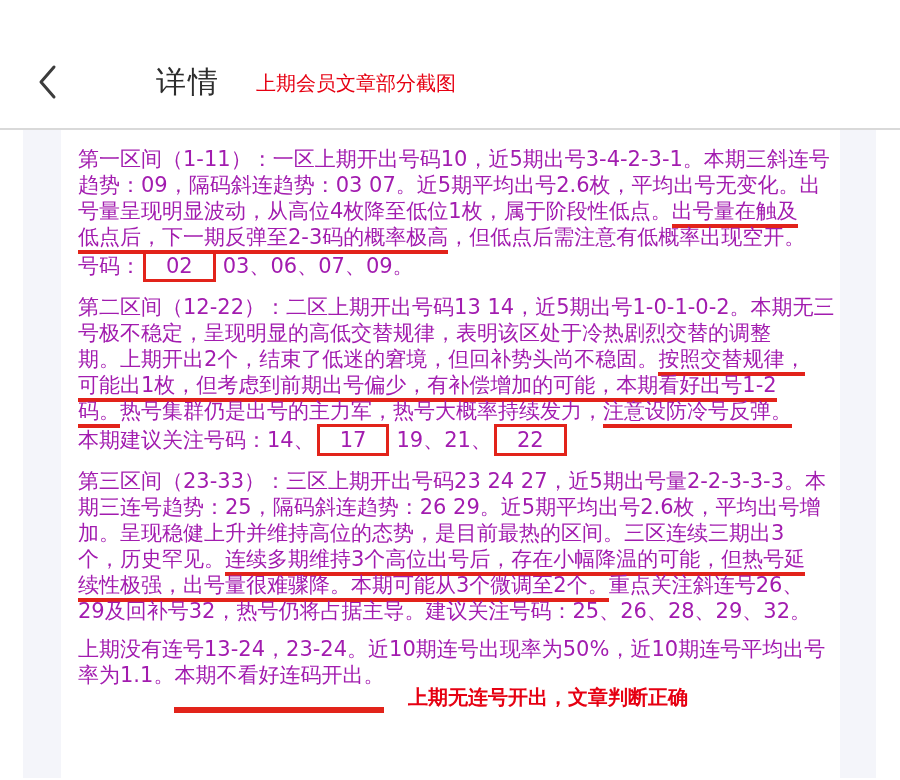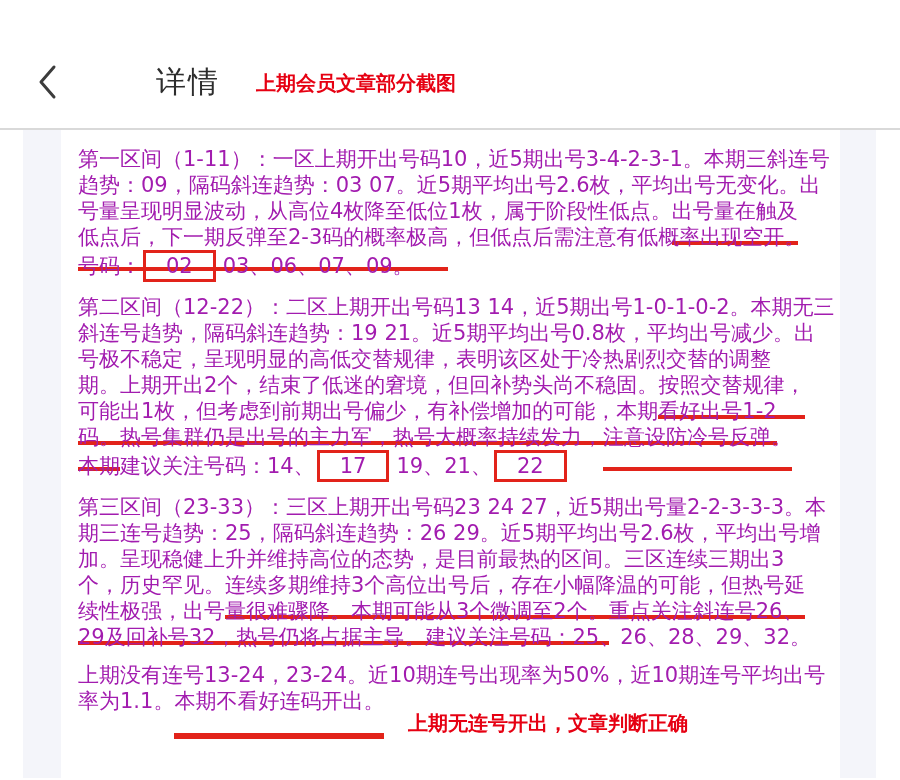--- a/index.html
+++ b/index.html
@@ -21,41 +21,41 @@
   .back-btn{
     position:absolute;left:32px;top:64px;width:30px;height:38px;
     background:none;border:none;padding:0;cursor:pointer;
   }
   .page-title{
     position:absolute;left:112px;top:62px;
     font-size:30px;color:#2d2d2d;letter-spacing:2px;margin-left:44px;
   }
   .header-note{
     position:absolute;left:256px;top:70px;
-    font-size:20px;font-weight:bold;color:var(--note-red);
+    font-size:20px;font-weight:normal;color:var(--note-red);
   }
   
   .content{
     position:relative;height:648px;
     padding:16px 24px 0 78px;background:#fff;
   }
   .strip{
     position:absolute;top:0;bottom:0;background:#f4f5fa;z-index:0;
   }
   .strip-left{left:23px;width:38px;}
   .strip-right{right:24px;width:36px;}
   .article{position:relative;z-index:1;}
   .para{margin:0 0 12px 0;}
   .line{
     font-size:21px;line-height:26px;white-space:nowrap;color:#a21caf;
   }
   .seg{display:inline;}
   .u{
     border-bottom:4px solid var(--red);
-    padding-bottom:18px;
+    padding-bottom:1px;
   }
   .thick{
     border-bottom:6px solid var(--red);
     padding-bottom:20px;
   }
   .box{
     display:inline-block;
     border:3px solid var(--red);
     padding:0 20px;margin:0 7px 0 2px;
     line-height:26px;vertical-align:baseline;
@@ -88,21 +88,20 @@
   <div class="article">
       <div class="para">
         <div class="line"><span class="seg">第一区间（1-11）：一区上期开出号码10，近5期出号3-4-2-3-1。本期三斜连号</span></div>
         <div class="line"><span class="seg">趋势：09，隔码斜连趋势：03 07。近5期平均出号2.6枚，平均出号无变化。出</span></div>
         <div class="line"><span class="seg">号量呈现明显波动，从高位4枚降至低位1枚，属于阶段性低点。</span><span class="seg u">出号量在触及</span></div>
         <div class="line"><span class="seg u">低点后，下一期反弹至2-3码的概率极高</span><span class="seg">，但低点后需注意有低概率出现空开。</span></div>
         <div class="line"><span class="seg">号码：</span><span class="seg box">02</span><span class="seg">03、06、07、09。</span></div>
       </div>
       <div class="para">
         <div class="line"><span class="seg">第二区间（12-22）：二区上期开出号码13 14，近5期出号1-0-1-0-2。本期无三</span></div>
-        <div class="line"><span class="seg">斜连号趋势，隔码斜连趋势：19 21。近5期平均出号0.8枚，平均出号减少。出</span></div>
         <div class="line"><span class="seg">号极不稳定，呈现明显的高低交替规律，表明该区处于冷热剧烈交替的调整</span></div>
         <div class="line"><span class="seg">期。上期开出2个，结束了低迷的窘境，但回补势头尚不稳固。</span><span class="seg u">按照交替规律，</span></div>
         <div class="line"><span class="seg u">可能出1枚，但考虑到前期出号偏少，有补偿增加的可能，本期看好出号1-2</span></div>
         <div class="line"><span class="seg u">码。</span><span class="seg">热号集群仍是出号的主力军，热号大概率持续发力，</span><span class="seg u">注意设防冷号反弹。</span></div>
         <div class="line"><span class="seg">本期建议关注号码：14、</span><span class="seg box">17</span><span class="seg">19、21、</span><span class="seg box">22</span></div>
       </div>
       <div class="para">
         <div class="line"><span class="seg">第三区间（23-33）：三区上期开出号码23 24 27，近5期出号量2-2-3-3-3。本</span></div>
         <div class="line"><span class="seg">期三连号趋势：25，隔码斜连趋势：26 29。近5期平均出号2.6枚，平均出号增</span></div>
         <div class="line"><span class="seg">加。呈现稳健上升并维持高位的态势，是目前最热的区间。三区连续三期出3</span></div>

